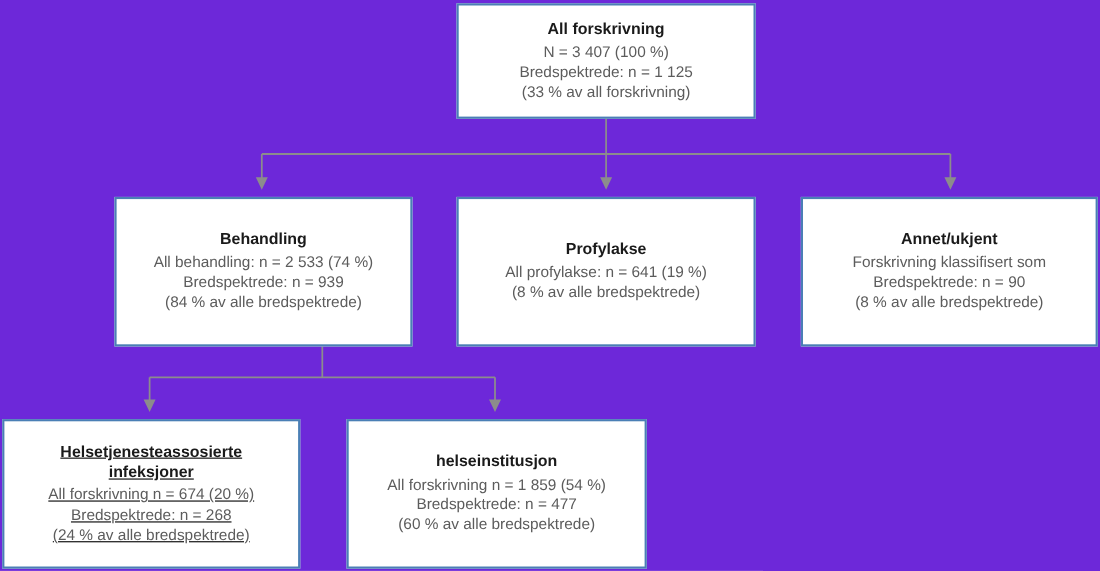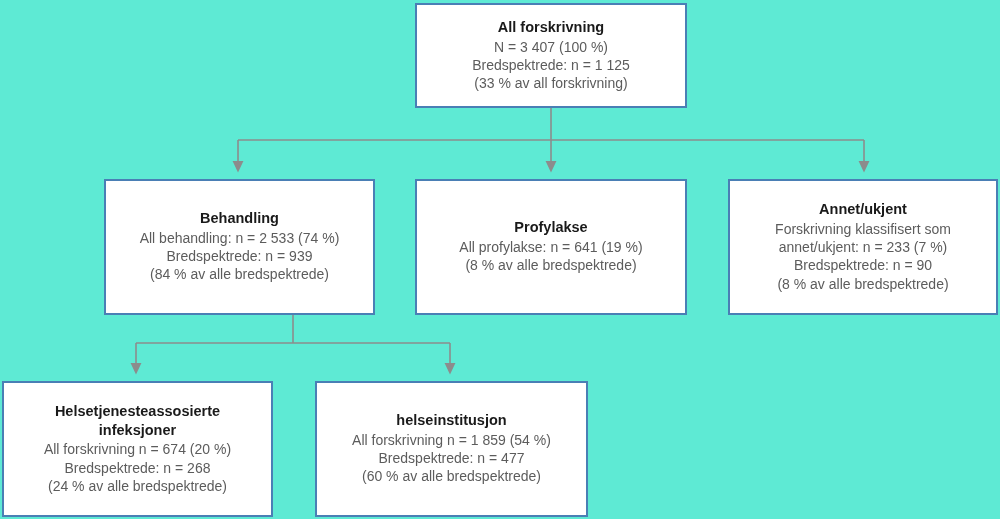--- a/index.html
+++ b/index.html
@@ -7,21 +7,21 @@
     padding: 0;
     background: #ffffff;
   }
   body {
     font-family: "Liberation Sans", sans-serif;
   }
   #flowchart {
     position: relative;
     width: 1000px;
     height: 519px;
-    background: #5eead4;
+    background: #6d28d9;
     overflow: hidden;
   }
   .connectors {
     position: absolute;
     left: 0;
     top: 0;
     width: 1000px;
     height: 519px;
     pointer-events: none;
   }
@@ -50,21 +50,21 @@
     line-height: 1.30;
   }
   .gap {
   }
 
   
   #node-all        { left: 415px; top: 3px;   width: 272px; height: 105px; }
   #node-behandling { left: 104px; top: 179px; width: 271px; height: 136px; }
   #node-profylakse { left: 415px; top: 179px; width: 272px; height: 136px; }
   #node-annet      { left: 728px; top: 179px; width: 270px; height: 136px; }
-  #node-hai        { left: 2px;   top: 381px; width: 271px; height: 136px; }
+  #node-hai        { left: 2px;   top: 381px; width: 271px; height: 136px; text-decoration: underline; }
   #node-utenfor    { left: 315px; top: 381px; width: 273px; height: 136px; }
 </style>
 </head>
 <body>
 
 <div id="flowchart">
 
   <svg class="connectors" viewBox="0 0 1000 519" width="1000" height="519">
     <defs>
       <marker id="arrowhead" markerWidth="9" markerHeight="9" refX="1.2" refY="4.0" orient="auto" markerUnits="strokeWidth">
@@ -104,21 +104,20 @@
 
   <div class="node" id="node-profylakse">
     <div class="node-title">Profylakse</div>
     <div class="line">All profylakse: n = 641 (19 %)</div>
     <div class="line">(8 % av alle bredspektrede)</div>
   </div>
 
   <div class="node" id="node-annet">
     <div class="node-title">Annet/ukjent</div>
     <div class="line">Forskrivning klassifisert som</div>
-    <div class="line">annet/ukjent: n = 233 (7 %)</div>
     <div class="line gap">Bredspektrede: n = 90</div>
     <div class="line">(8 % av alle bredspektrede)</div>
   </div>
 
   <div class="node" id="node-hai">
     <div class="node-title">Helsetjenesteassosierte</div>
     <div class="node-title">infeksjoner</div>
     <div class="line">All forskrivning n = 674 (20 %)</div>
     <div class="line gap">Bredspektrede: n = 268</div>
     <div class="line">(24 % av alle bredspektrede)</div>

